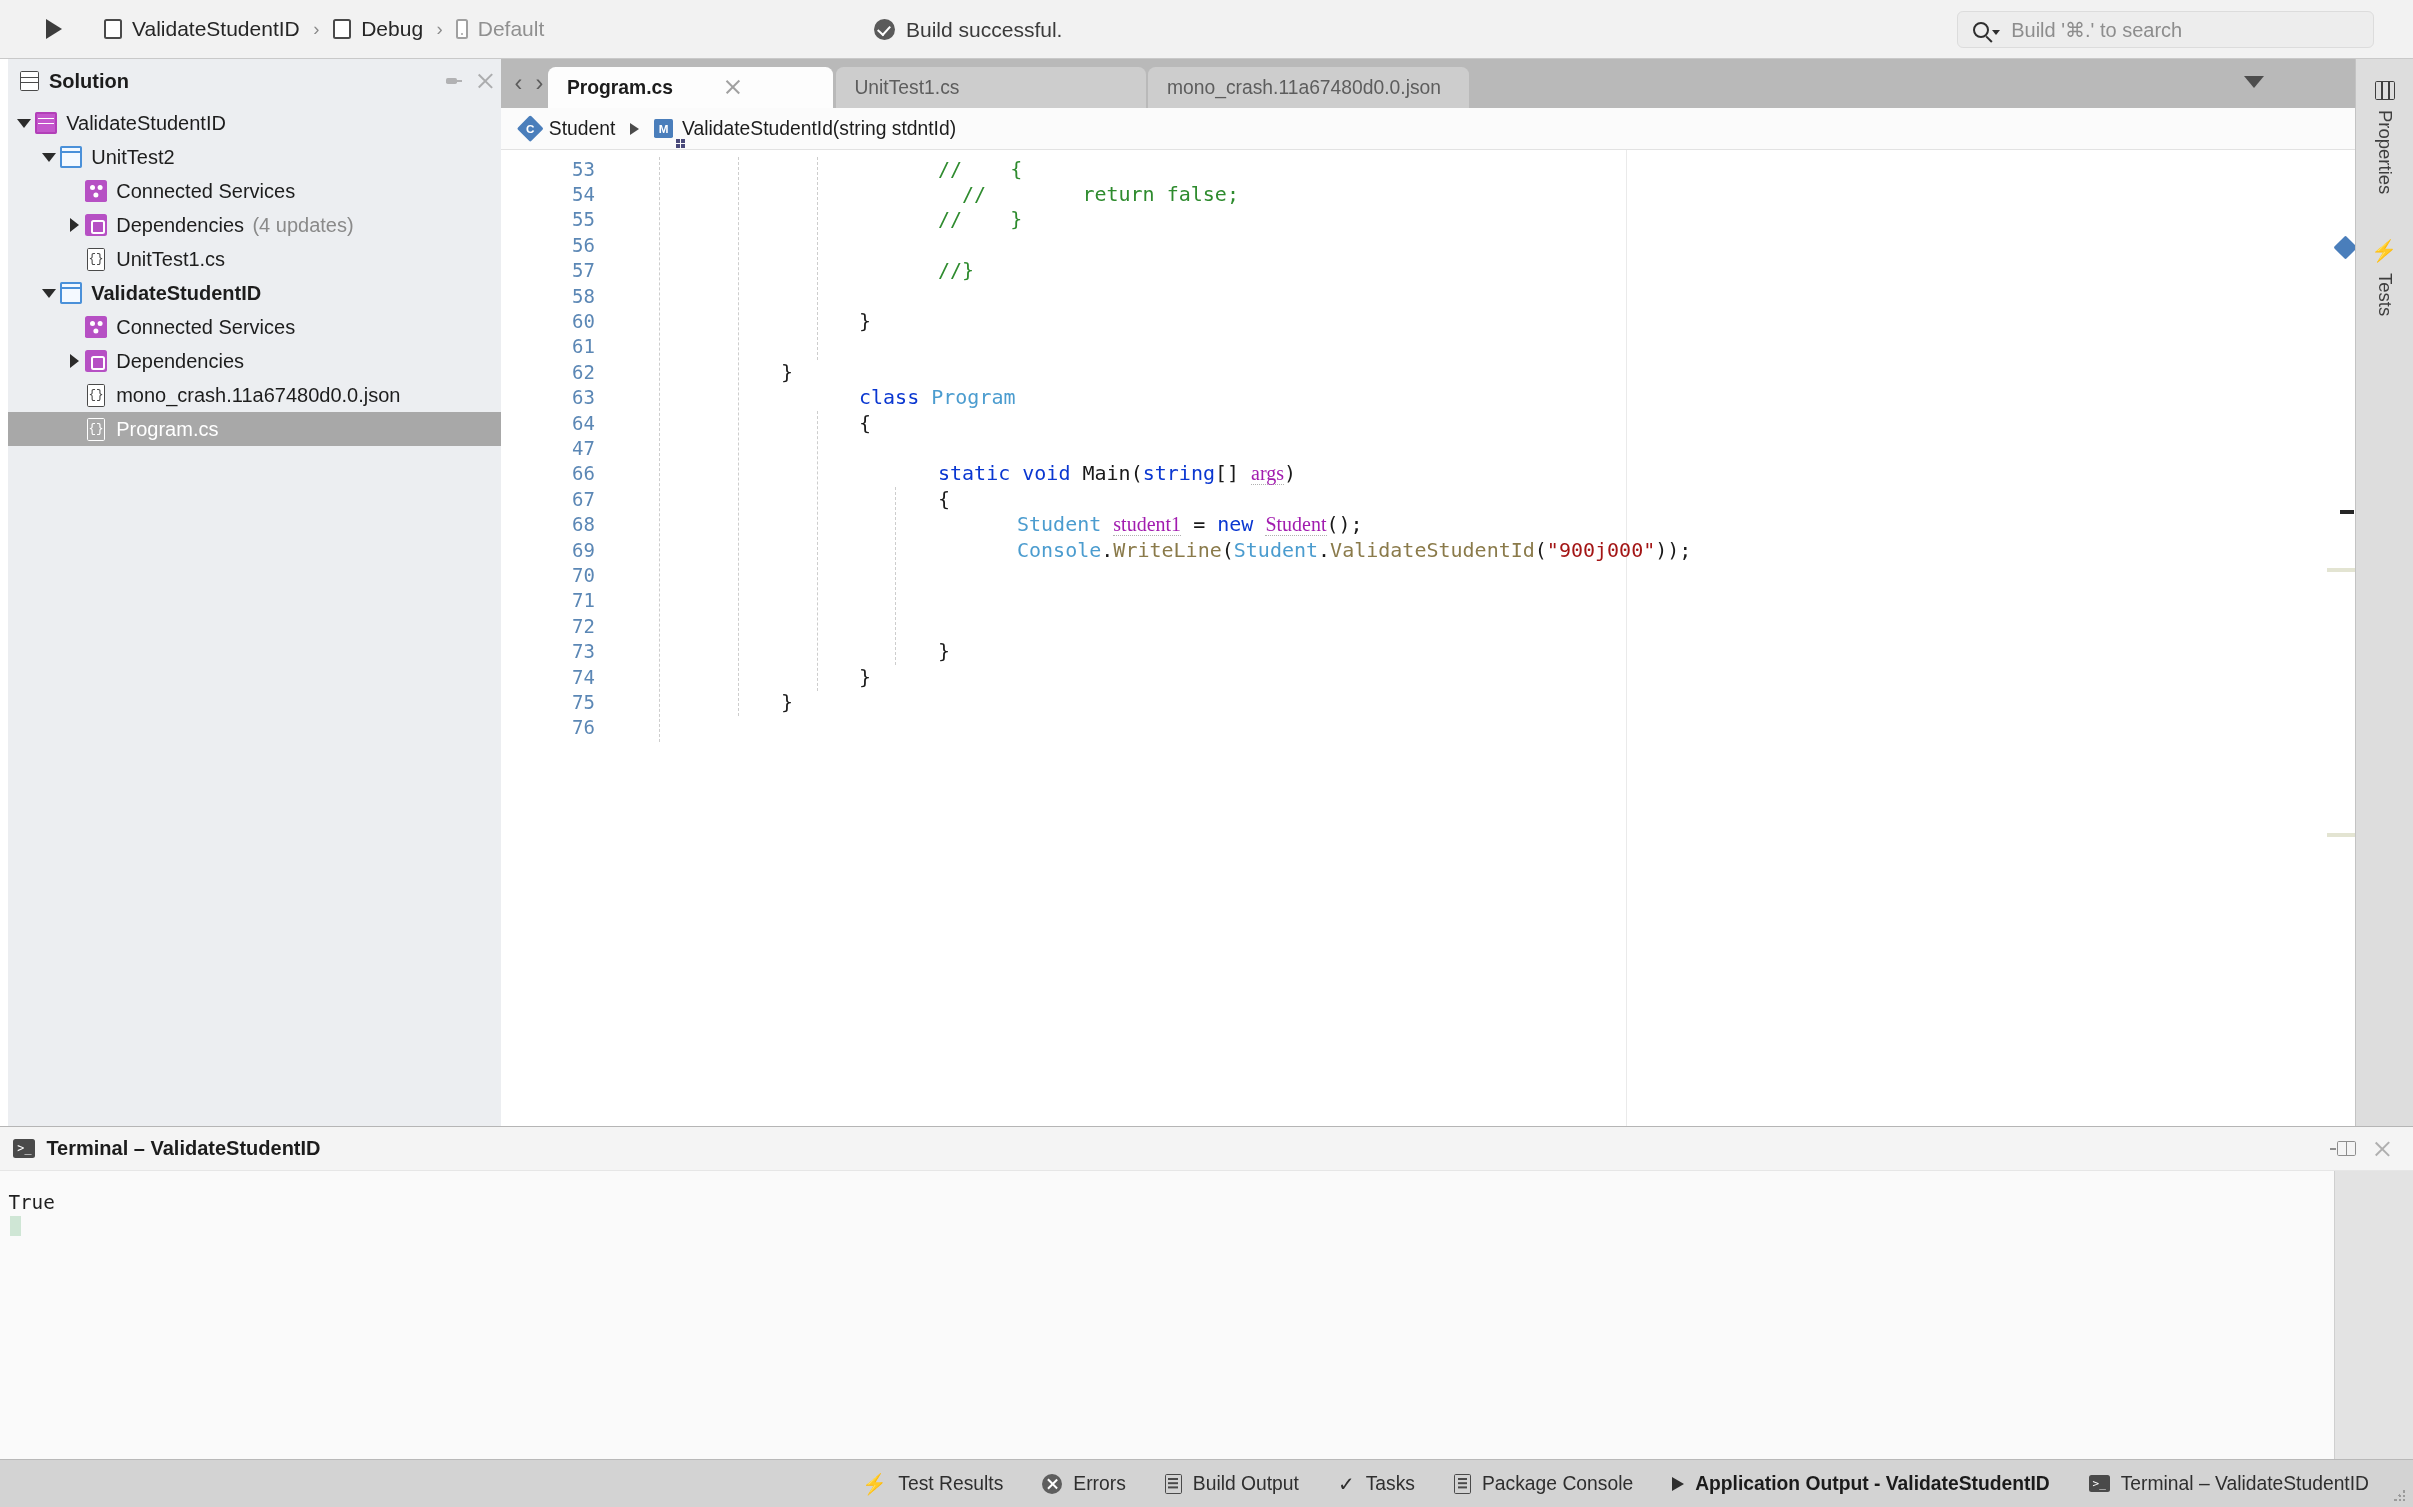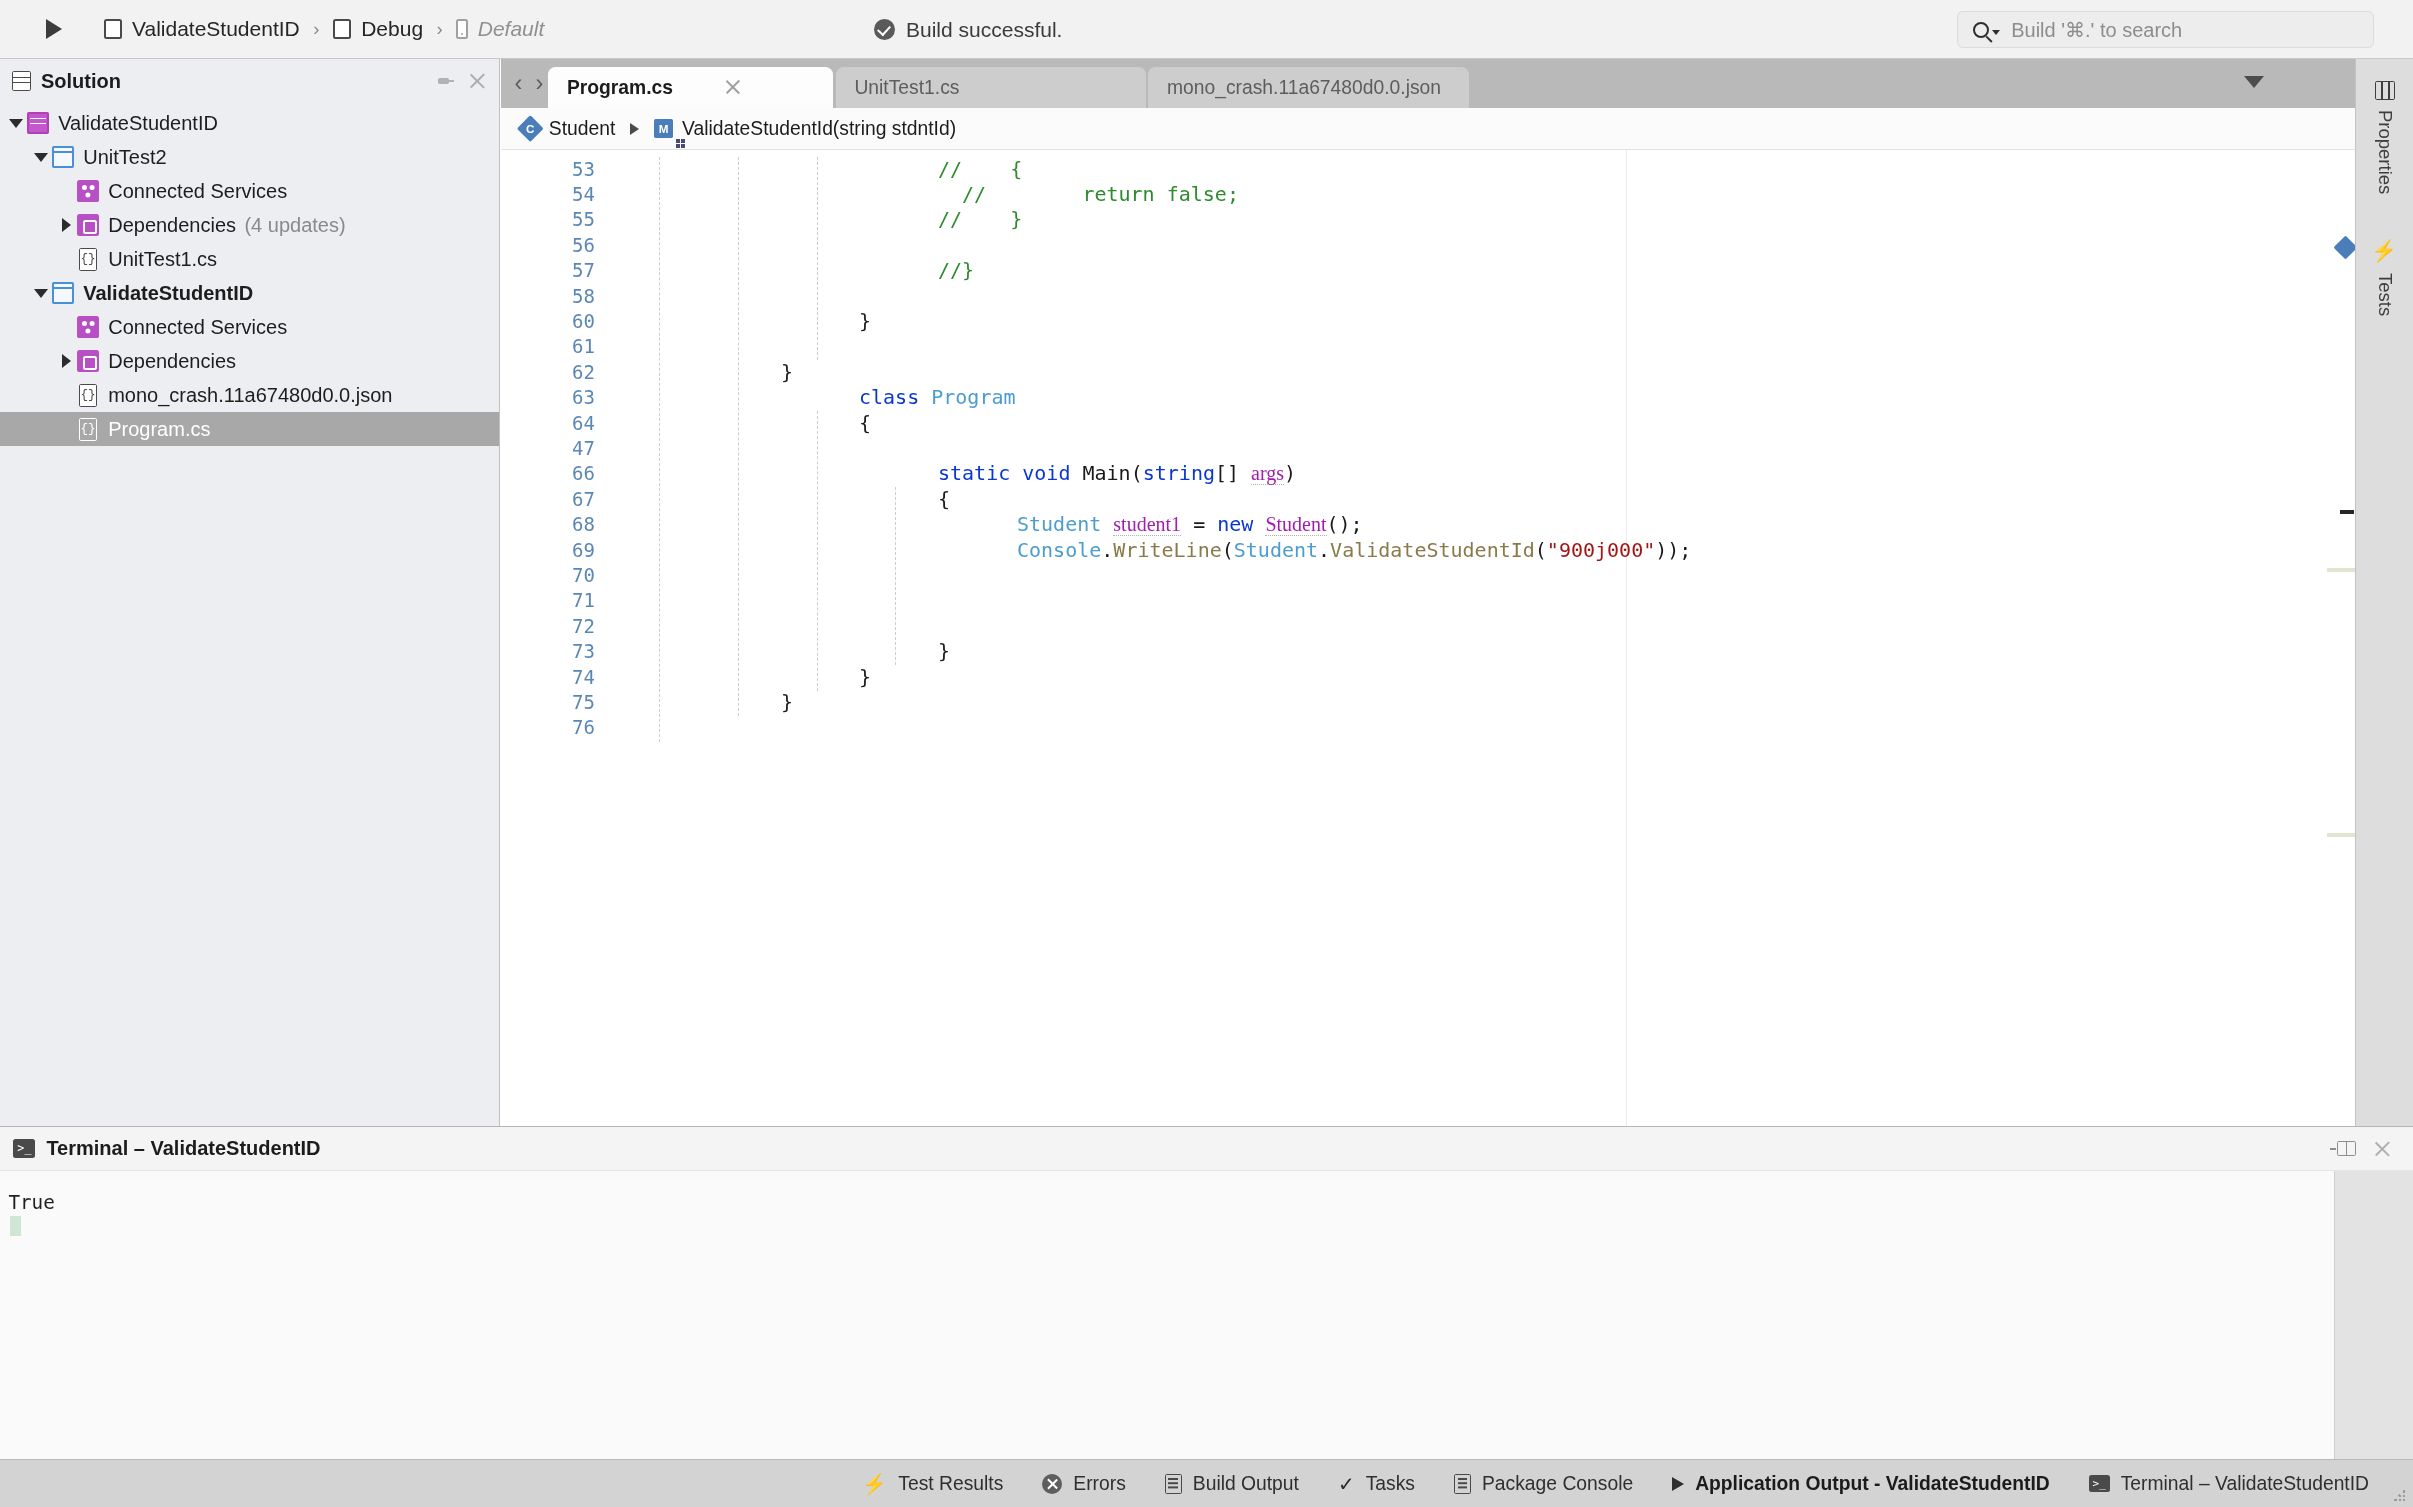--- a/index.html
+++ b/index.html
@@ -41,21 +41,21 @@
     background: #fff; display: inline-block;
   }
   .dev-icon {
     width: 11.7px; height: 20px; border: 2.1px solid #a0a0a0; border-radius: 2.5px;
     background: #fff; display: inline-block; position: relative;
   }
   .dev-icon:after {
     content:""; position:absolute; left:2.5px; bottom:1.7px; width:2.5px; height:2.5px;
     background:#a0a0a0; border-radius: 50%;
   }
-  .bc-muted { color: #909090; font-style: italic; }
+  .bc-muted { color: #909090; }
 
   .tb-build {
     position: absolute; left: 874px; top: 0; height: 59px;
     display: flex; align-items: center; gap: 11px;
     font-size: 21px; color: #3b3b3b;
   }
   .check-badge {
     width: 21px; height: 21px; border-radius: 50%; background: #5a5a5a;
     position: relative; display: inline-block;
   }
@@ -80,21 +80,21 @@
     background:#2e2e2e; transform: rotate(45deg);
   }
   .mag-chev {
     width: 0; height: 0; border-left: 4.2px solid transparent; border-right: 4.2px solid transparent;
     border-top: 5px solid #2e2e2e; margin-left: 2.5px; margin-top: 5px; flex: none;
   }
   .search-ph { margin-left: 11.7px; font-size: 20px; color: #8d8d8d; white-space: nowrap; }
 
   
   .solution-pad {
-    position: absolute; left: 0; top: 59px; width: 500px; height: 1067px;
+    position: absolute; left: 8px; top: 59px; width: 500px; height: 1067px;
     background: #eceef1; border-right: 0.8px solid #c0c0c0;
   }
   .pad-header {
     height: 44px; display: flex; align-items: center; padding: 0 13.4px 0 11.7px;
   }
   .pad-title { font-size: 20px; font-weight: bold; color: #1c1c1c; margin-left: 10px; }
   .pad-icon-sol {
     width: 19.3px; height: 19.3px; border: 1.8px solid #4a4a4a; border-radius: 1.7px;
     background: #fff; position: relative; flex: none;
   }

